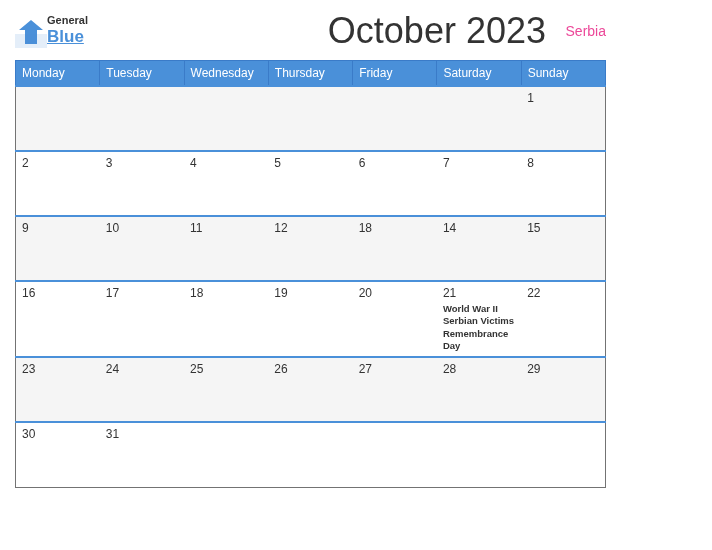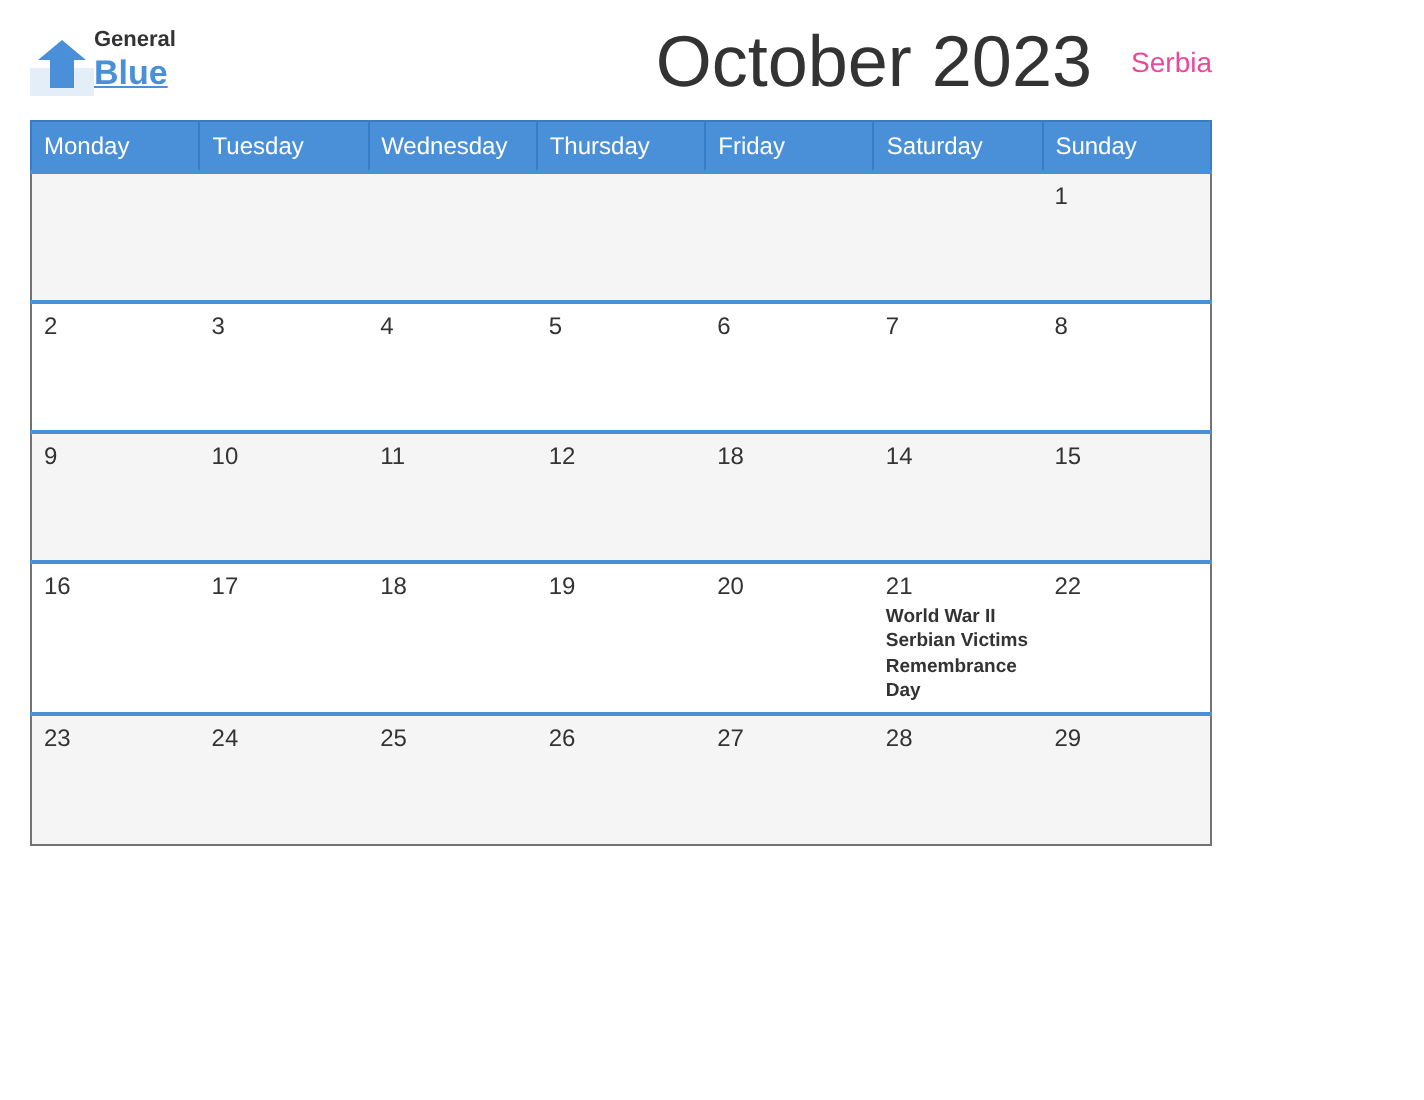--- a/index.html
+++ b/index.html
@@ -229,15 +229,28 @@
           <td>
             <span class="day-number">27</span>
           </td>
           <td>
             <span class="day-number">28</span>
           </td>
           <td>
             <span class="day-number">29</span>
           </td>
         </tr>
+        <tr>
+          <td>
+            <span class="day-number">30</span>
+          </td>
+          <td>
+            <span class="day-number">31</span>
+          </td>
+          <td></td>
+          <td></td>
+          <td></td>
+          <td></td>
+          <td></td>
+        </tr>
       </tbody>
   </table>
 </div>
 
 </body></html>

